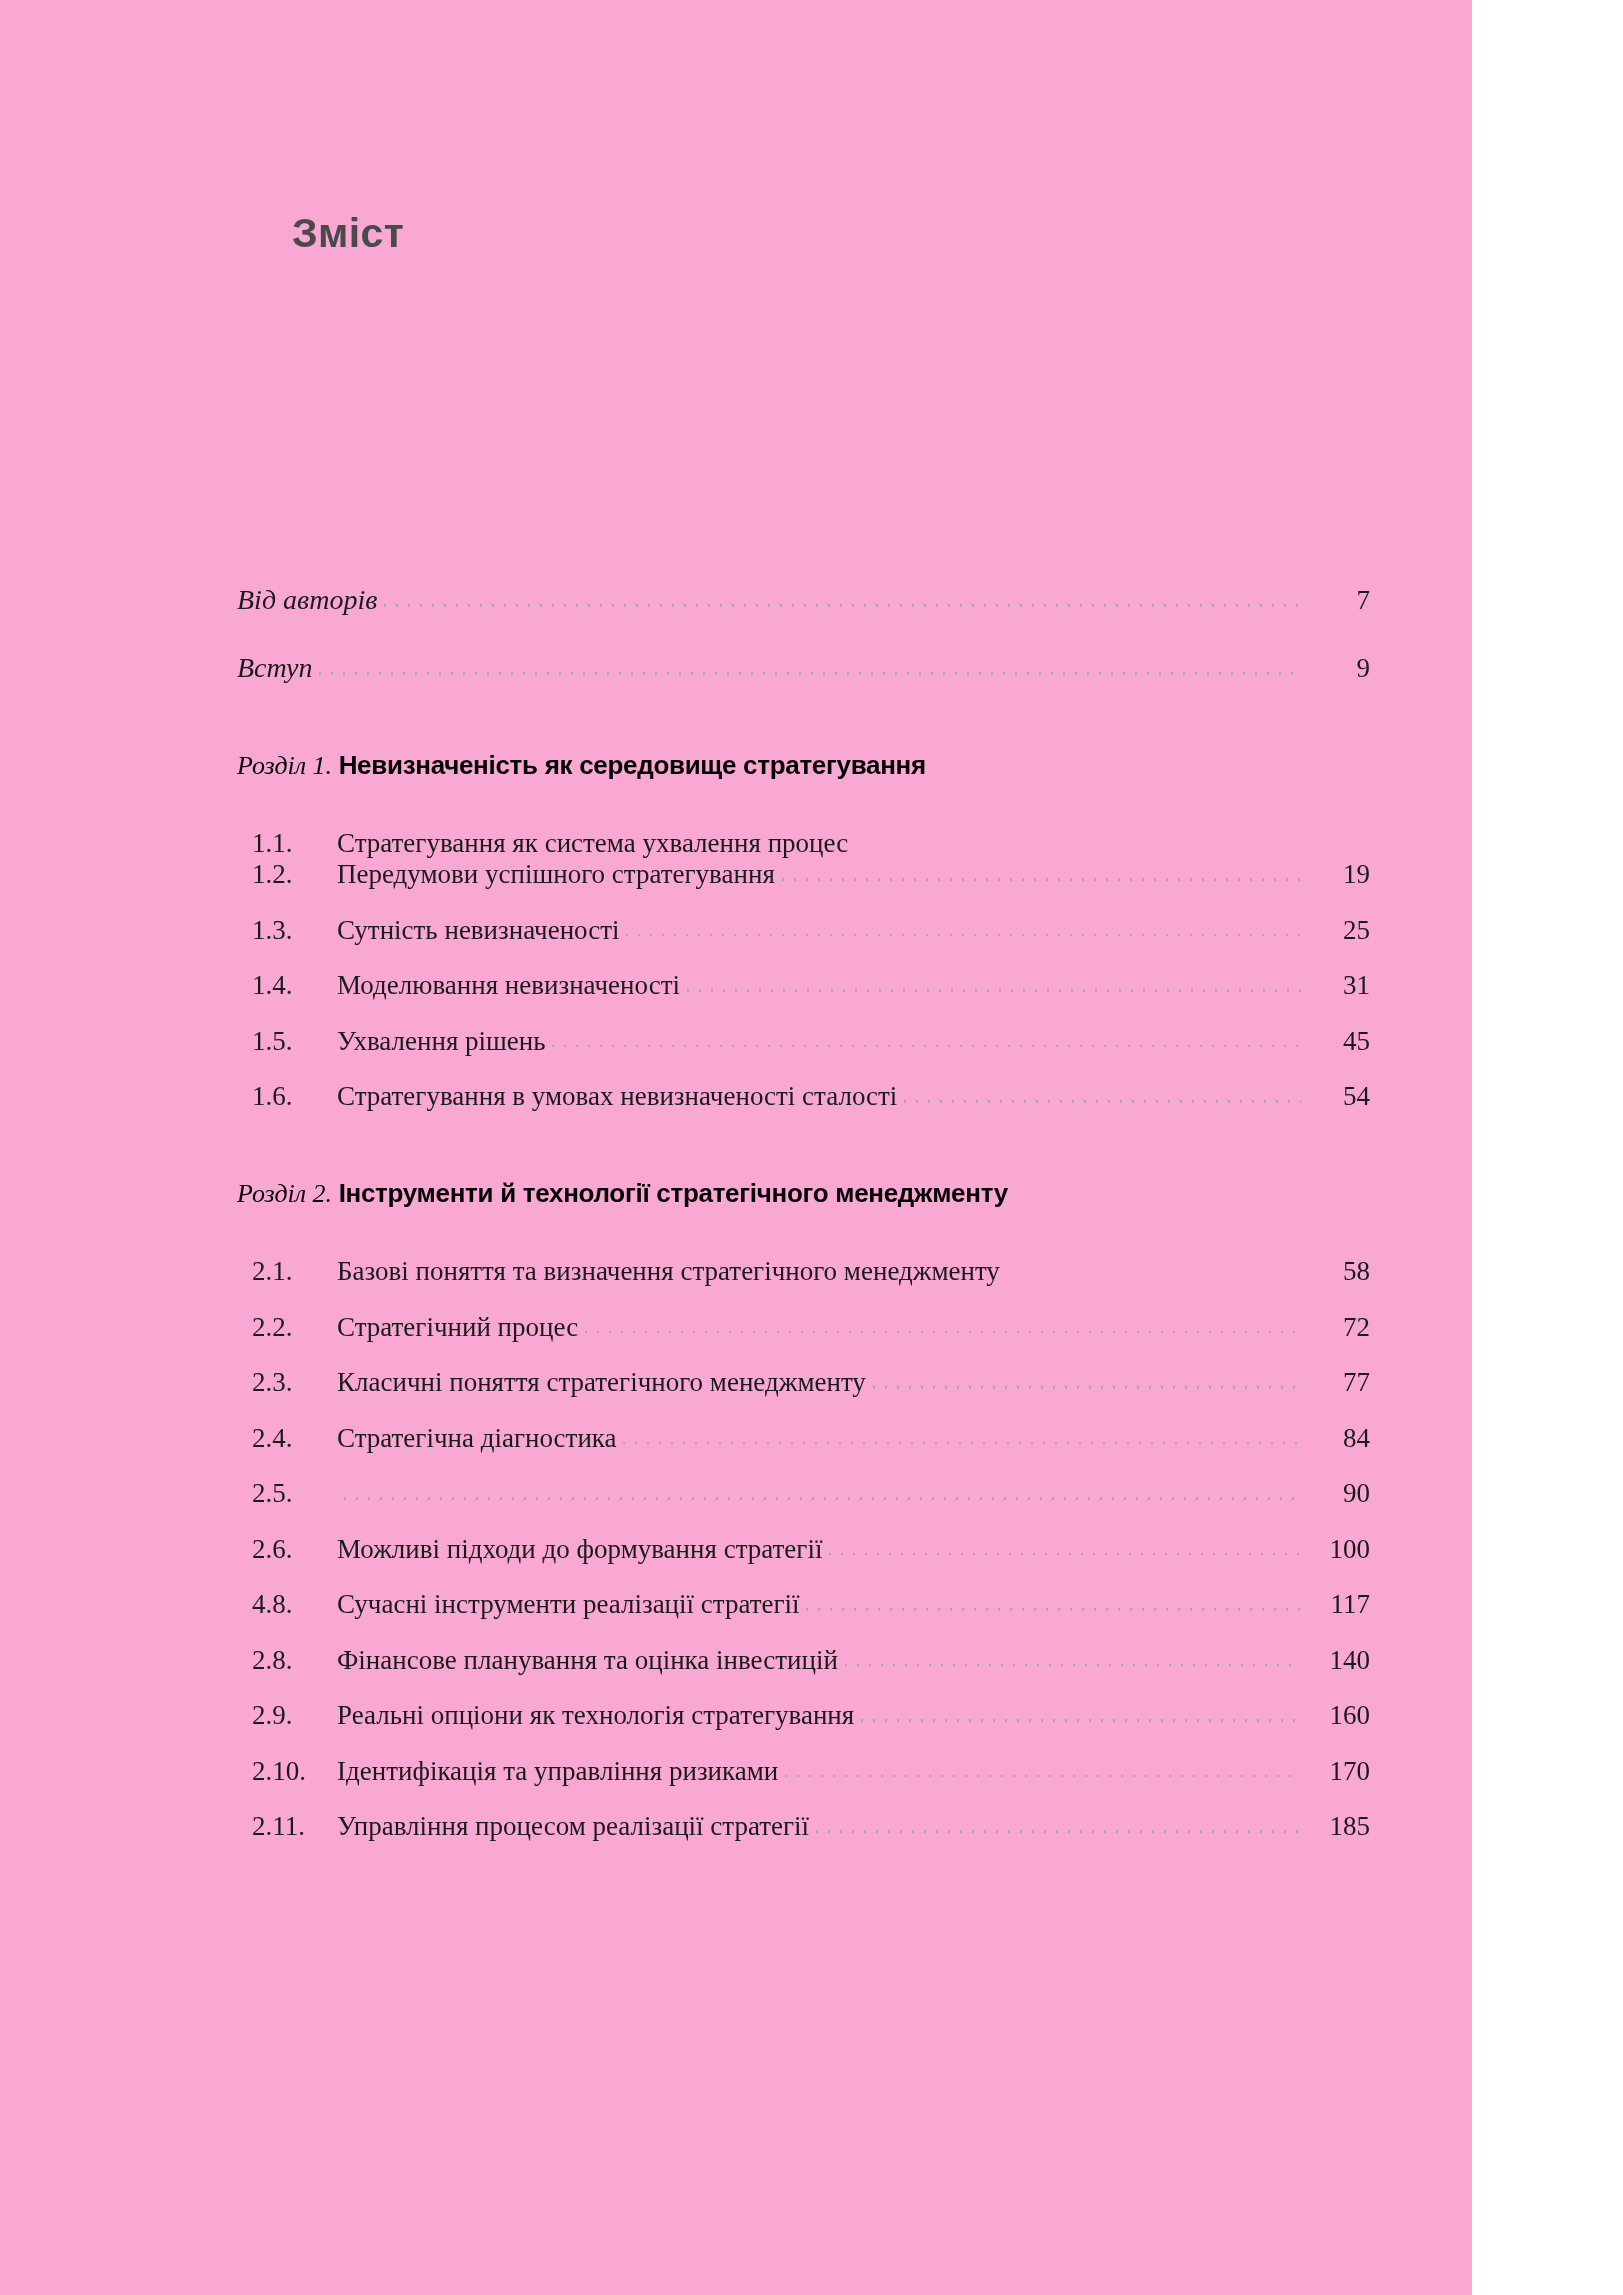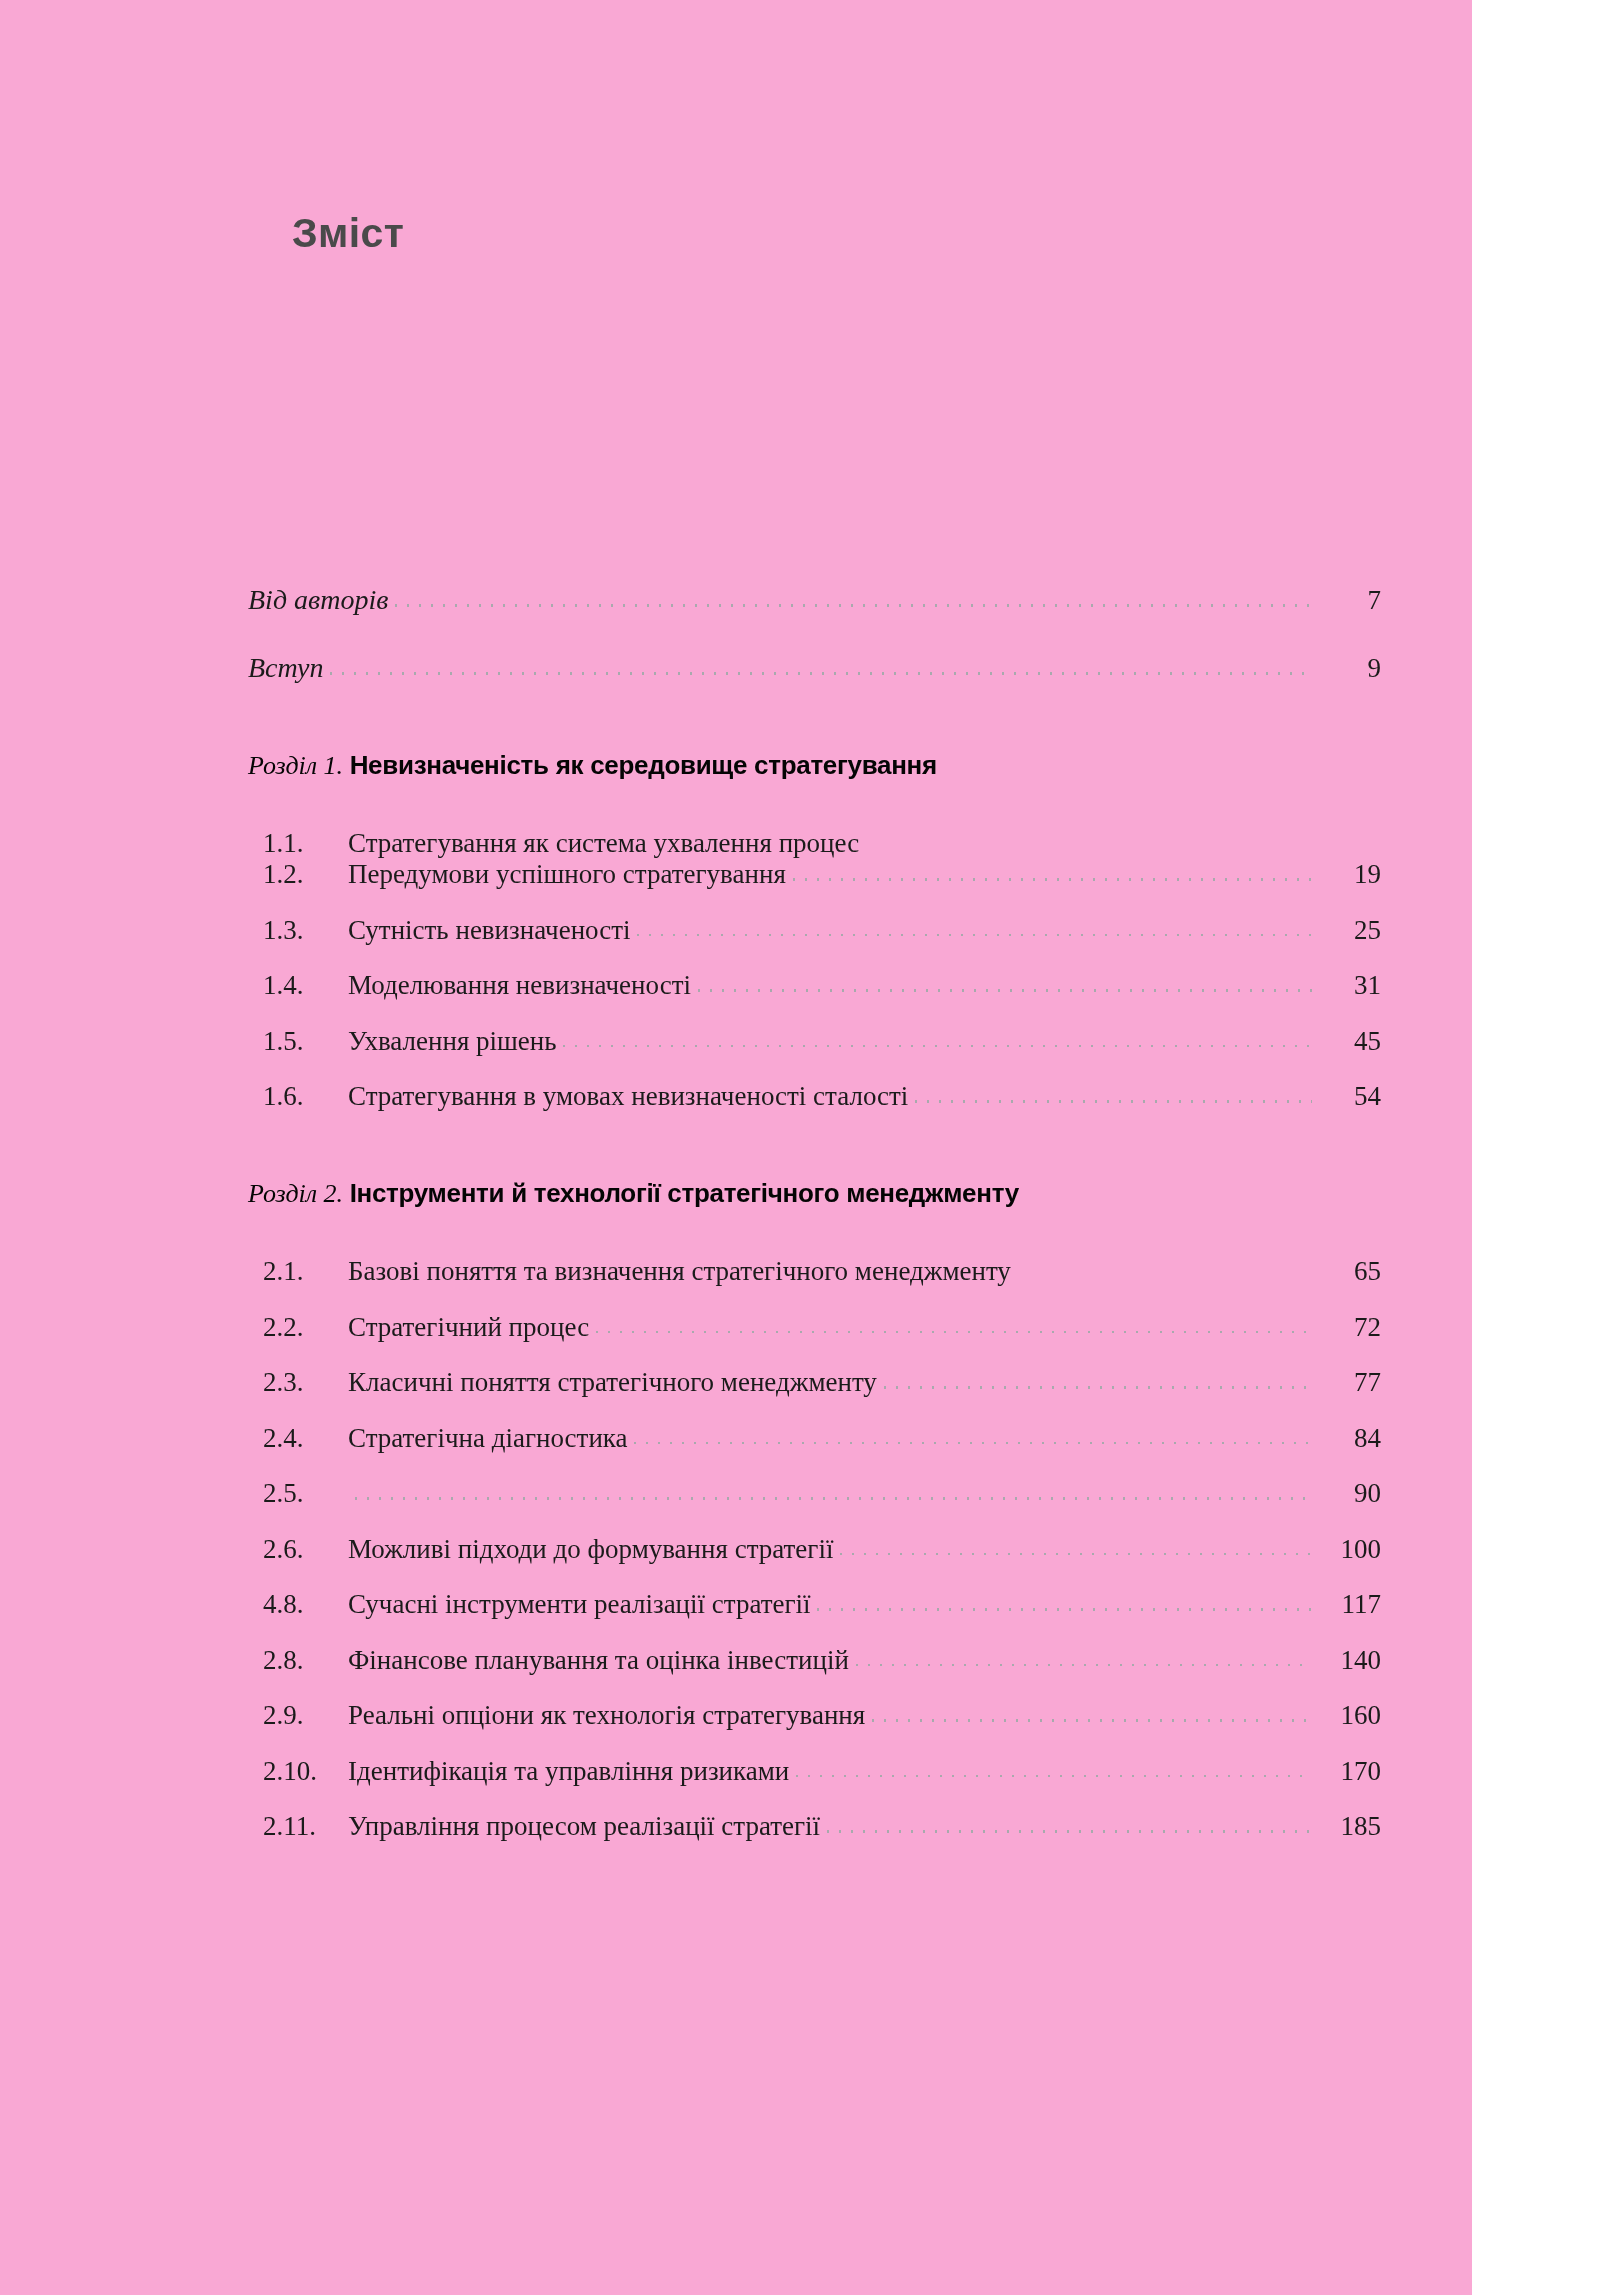--- a/index.html
+++ b/index.html
@@ -24,21 +24,21 @@
     font-family: "Liberation Sans", sans-serif;
     font-weight: bold;
     font-size: 41px;
     letter-spacing: 0.4px;
     color: #4a4a4a;
   }
 
   
   .toc-body {
     position: absolute;
-    left: 248px;
+    left: 237px;
     top: 584px;
     width: 1133px;
   }
 
   
   .front-row {
     display: flex;
     align-items: baseline;
     margin-bottom: 36px;
   }
@@ -178,21 +178,21 @@
           <span class="sec-num">1.6.</span>
           <span class="sec-title">Стратегування в умовах невизначеності сталості</span>
           <span class="leader"></span>
           <span class="pagenum">54</span>
         </div>
         <div class="chapter-head"><span class="chapter-num">Розділ 2. </span><span class="chapter-name">Інструменти й технології стратегічного менеджменту</span></div>
         <div class="sec-row">
           <span class="sec-num">2.1.</span>
           <span class="sec-title">Базові поняття та визначення стратегічного менеджменту</span>
           <span class="leader hidden"></span>
-          <span class="pagenum">65</span>
+          <span class="pagenum">58</span>
         </div>
         <div class="sec-row">
           <span class="sec-num">2.2.</span>
           <span class="sec-title">Стратегічний процес</span>
           <span class="leader"></span>
           <span class="pagenum">72</span>
         </div>
         <div class="sec-row">
           <span class="sec-num">2.3.</span>
           <span class="sec-title">Класичні поняття стратегічного менеджменту</span>

